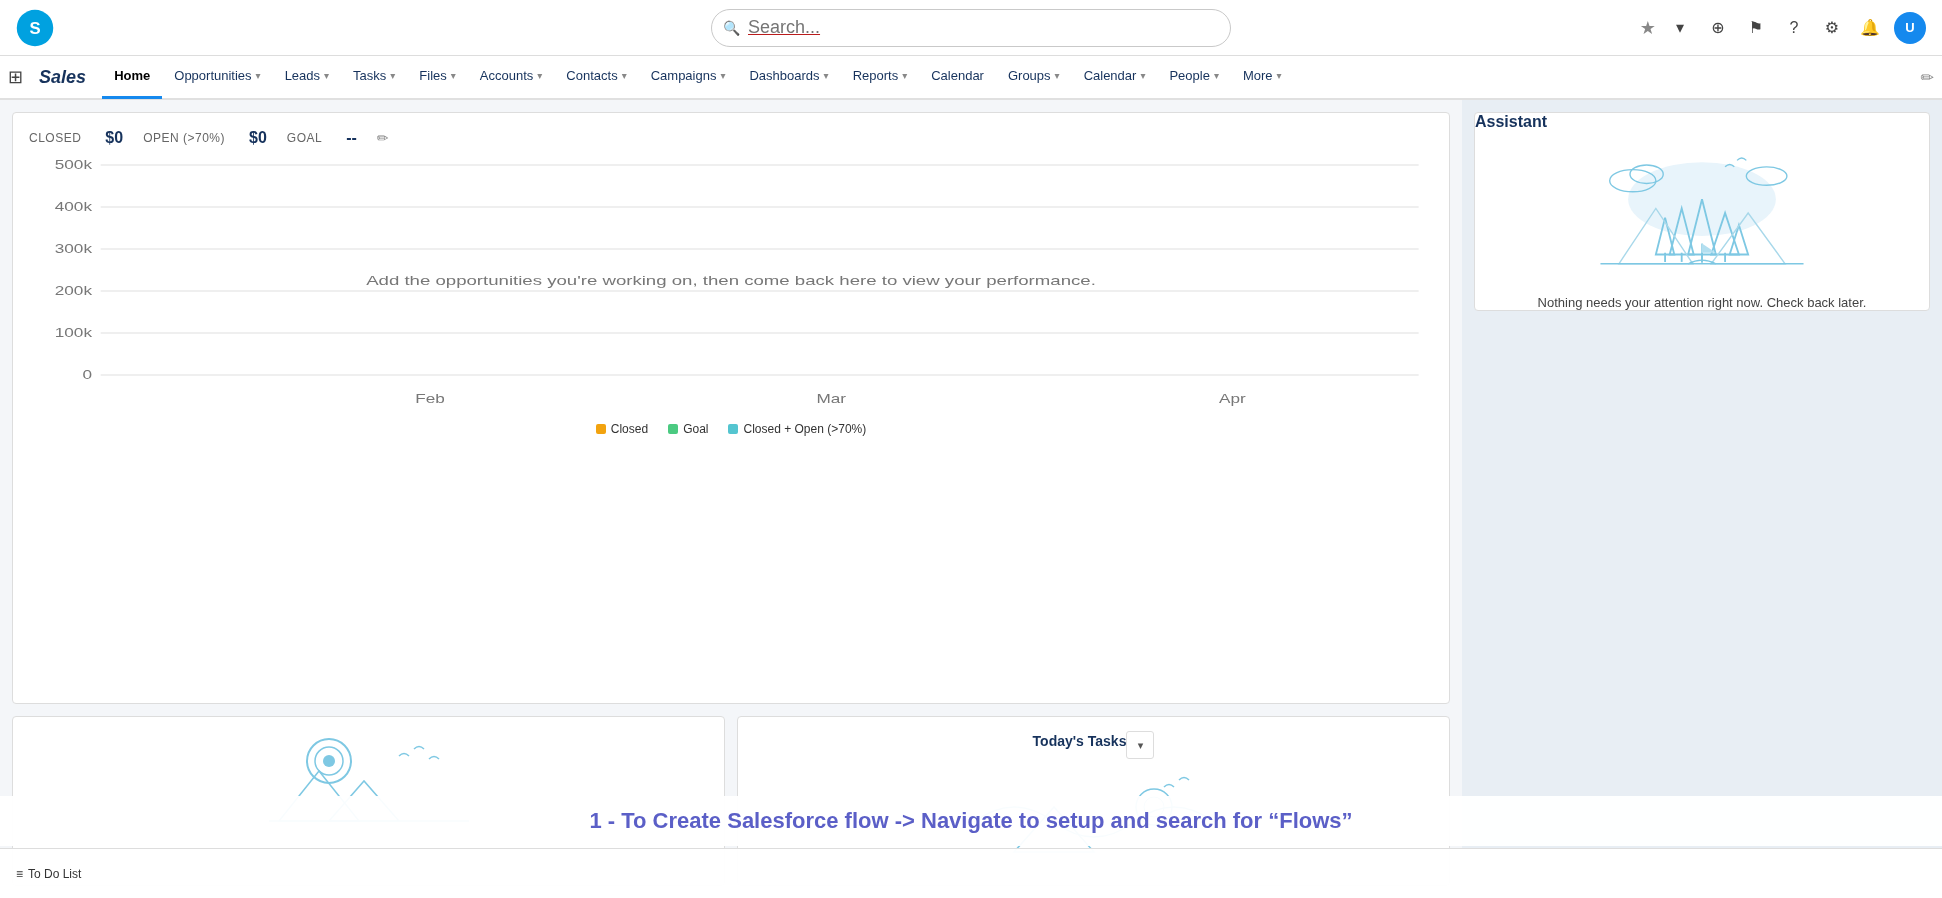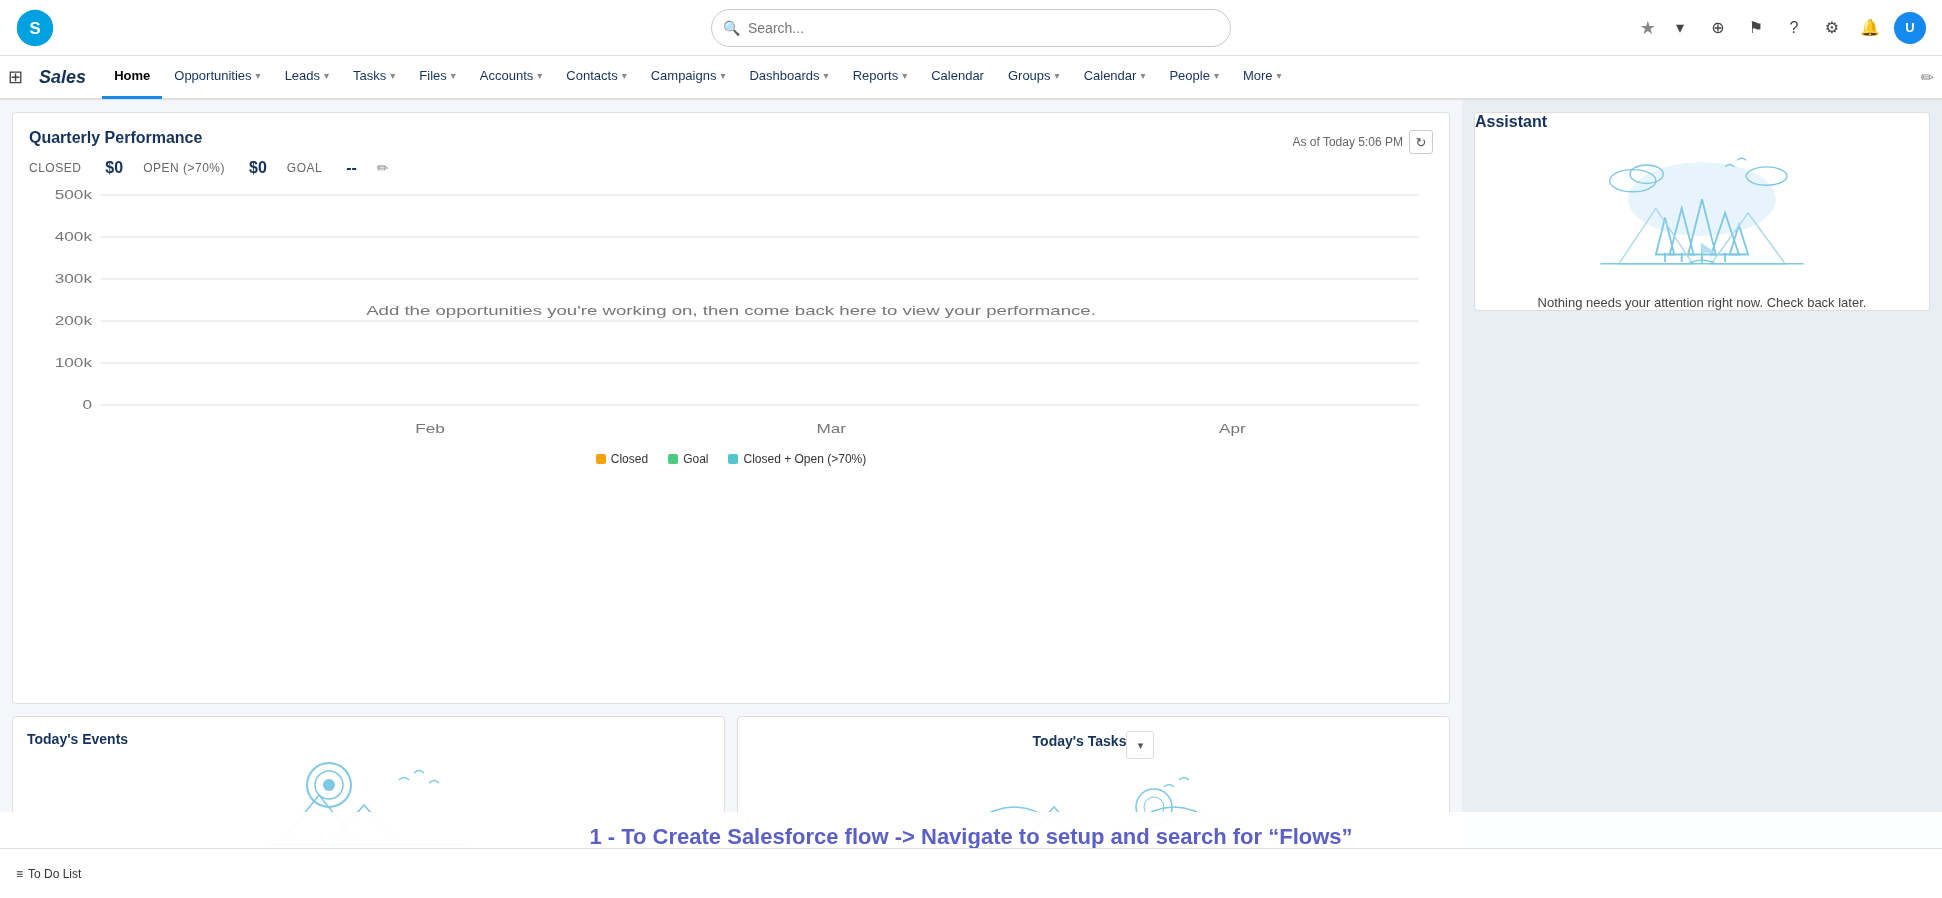--- a/index.html
+++ b/index.html
@@ -29,23 +29,24 @@
     }
     .search-box-wrapper {
       position: relative;
     }
     .search-box-wrapper input {
       width: 100%;
       height: 38px;
       border: 1px solid #c9c9c9;
       border-radius: 20px;
       padding: 0 16px 0 36px;
-      font-size: 14px;
+      font-size: 18px;
       color: #b91c1c;
       outline: none;
+      text-decoration: underline;
     }
     .search-icon-pos {
       position: absolute;
       left: 12px;
       top: 50%;
       transform: translateY(-50%);
       color: #888;
       font-size: 14px;
     }
     .top-bar-actions {
@@ -340,21 +341,21 @@
       color: #333;
       display: flex;
       align-items: center;
       gap: 5px;
       cursor: pointer;
     }
 
     
     .flow-banner {
       position: fixed;
-      bottom: 36px;
+      bottom: 52px;
       left: 0;
       right: 0;
       background: rgba(255,255,255,0.95);
       padding: 12px 20px;
       text-align: center;
       z-index: 99;
     }
     .flow-banner-text {
       font-size: 22px;
       font-weight: 700;
@@ -426,27 +427,20 @@
   <a class="nav-item">More <span class="caret">▾</span></a>
 
   <span class="nav-edit-icon">✏</span>
 </div>
 
 <div class="main-content">
 
   <div class="left-panel">
 
     <div class="quarterly-card">
-      <div class="quarterly-header">
-        <h2>Quarterly Performance</h2>
-        <div class="as-of">
-          <span>As of Today 5:06 PM</span>
-          <button class="refresh-btn">↻</button>
-        </div>
-      </div>
 
       <div class="quarterly-stats">
         <span class="stat-label">CLOSED</span>
         <span class="stat-value">$0</span>
         <span class="stat-label">OPEN (&gt;70%)</span>
         <span class="stat-value">$0</span>
         <span class="stat-label">GOAL</span>
         <span class="stat-value">--</span>
         <span class="edit-icon-pencil">✏</span>
       </div>
@@ -489,21 +483,20 @@
             <div class="legend-dot" style="background:#54c5d0;"></div>
             <span>Closed + Open (&gt;70%)</span>
           </div>
         </div>
       </div>
     </div>
 
     <div class="bottom-cards">
 
       <div class="bottom-card">
-        <h3>Today's Events</h3>
         <div class="card-illustration">
 
           <svg width="240" height="100" viewBox="0 0 240 100">
 
             <circle cx="80" cy="30" r="22" fill="none" stroke="#7ec8e3" stroke-width="2"></circle>
             <circle cx="80" cy="30" r="14" fill="none" stroke="#7ec8e3" stroke-width="1.5"></circle>
             <circle cx="80" cy="30" r="6" fill="#7ec8e3"></circle>
 
             <polygon points="30,90 70,40 110,90" fill="none" stroke="#7ec8e3" stroke-width="1.5"></polygon>
             <polygon points="80,90 115,50 150,90" fill="none" stroke="#7ec8e3" stroke-width="1.5"></polygon>

